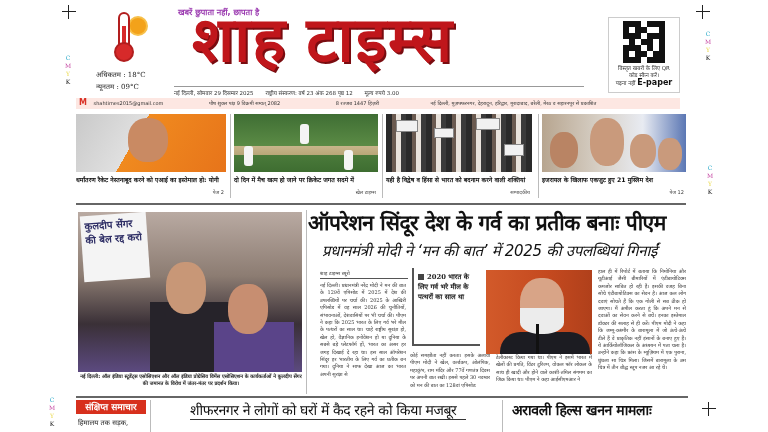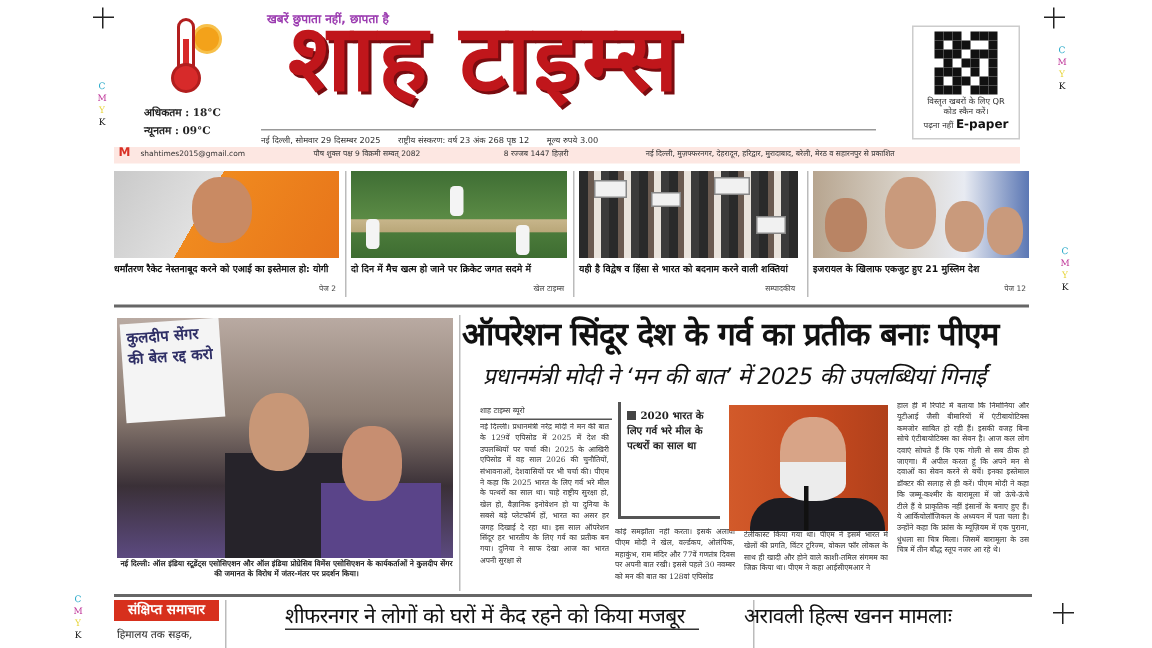--- a/index.html
+++ b/index.html
@@ -16,21 +16,21 @@
 
   .cmyk { position: absolute; font-family: "DejaVu Serif", serif; font-size: 6px; line-height: 8px; text-align: center; width: 8px; }
   .cmyk .c { color: #29a9c9; } .cmyk .m { color: #c0399b; } .cmyk .y { color: #e8d640; } .cmyk .k { color: #111; }
 
   
   .thermo { position: absolute; left: 112px; top: 10px; width: 36px; height: 52px; }
   .thermo .tube { position: absolute; left: 6px; top: 2px; width: 12px; height: 36px; border: 2px solid #b21e1e; border-radius: 6px 6px 0 0; background: #fff; }
   .thermo .fill { position: absolute; left: 10px; top: 16px; width: 4px; height: 24px; background: #d72a2a; }
   .thermo .bulb { position: absolute; left: 2px; top: 32px; width: 20px; height: 20px; border-radius: 50%; background: #d72a2a; border: 2px solid #b21e1e; }
   .thermo .sun { position: absolute; left: 18px; top: 8px; width: 16px; height: 16px; border-radius: 50%; background: #f3a21a; box-shadow: 0 0 0 2px #f7c04a; }
-  .temp { position: absolute; left: 96px; font-family: "DejaVu Serif", serif; font-size: 7px; font-weight: bold; color: #222; text-align: center; }
+  .temp { position: absolute; left: 96px; font-family: "DejaVu Serif", serif; font-size: 7px; font-weight: normal; color: #222; text-align: center; }
 
   
   .tagline { position: absolute; left: 178px; top: 6px; font-size: 8px; color: #9b3bb0; font-weight: bold; }
   .masthead { position: absolute; left: 176px; top: 4px; width: 410px; height: 72px; font-family: Liberation Sans, sans-serif; font-weight: 900; font-size: 62px; line-height: 72px; color: #c0161b; text-shadow: 2px 2px 0 #7a0c10; letter-spacing: 2px; white-space: nowrap; overflow: hidden; margin-left: 16px; }
   .dateline { position: absolute; left: 174px; top: 86px; width: 410px; font-size: 5.5px; color: #333; border-top: 1px solid #999; padding-top: 2px; white-space: nowrap; }
   .dateline span { margin-right: 10px; }
 
   
   .qrbox { position: absolute; left: 608px; top: 17px; width: 72px; height: 76px; border: 1px solid #ccc; background: #fff; text-align: center; }
   .qr { width: 42px; height: 42px; margin: 3px auto 2px; display: grid; grid-template-columns: repeat(7, 6px); grid-template-rows: repeat(7, 6px); }
@@ -283,13 +283,13 @@
 <div class="col" style="left:598px;top:268px;width:88px;height:110px;">हाल ही में रिपोर्ट में बताया कि निमोनिया और यूटीआई जैसी बीमारियों में एंटीबायोटिक्स कमजोर साबित हो रही हैं। इसकी वजह बिना सोचे एंटीबायोटिक्स का सेवन है। आज कल लोग दवाएं सोचते हैं कि एक गोली से सब ठीक हो जाएगा। मैं अपील करता हूं कि अपने मन से दवाओं का सेवन करने से बचें। इनका इस्तेमाल डॉक्टर की सलाह से ही करें। पीएम मोदी ने कहा कि जम्मू-कश्मीर के बारामूला में जो ऊंचे-ऊंचे टीले हैं वे प्राकृतिक नहीं इंसानों के बनाए हुए हैं। ये आर्कियोलॉजिकल के अध्ययन में पता चला है। उन्होंने कहा कि फ्रांस के म्यूज़ियम में एक पुराना, धुंधला सा चित्र मिला। जिसमें बारामूला के उस चित्र में तीन बौद्ध स्तूप नजर आ रहे थे।</div>
 
 <div class="hr thick" style="left:76px;top:396px;width:612px;"></div>
 
 <div class="brief-tag">संक्षिप्त समाचार</div>
 <div class="brief-text">हिमालय तक सड़क,</div>
 <div class="vsep" style="left:150px;top:400px;height:32px;"></div>
 <div class="bot-hl" style="left:190px;">शीफरनगर ने लोगों को घरों में कैद रहने को किया मजबूर</div>
 <div class="hr" style="left:190px;top:419px;width:276px;background:#333;"></div>
 <div class="vsep" style="left:502px;top:400px;height:32px;"></div>
-<div class="bot-hl" style="left:496px;">अरावली हिल्स खनन मामलाः</div>
+<div class="bot-hl" style="left:512px;font-weight:bold;">अरावली हिल्स खनन मामलाः</div>
 
 </body></html>

